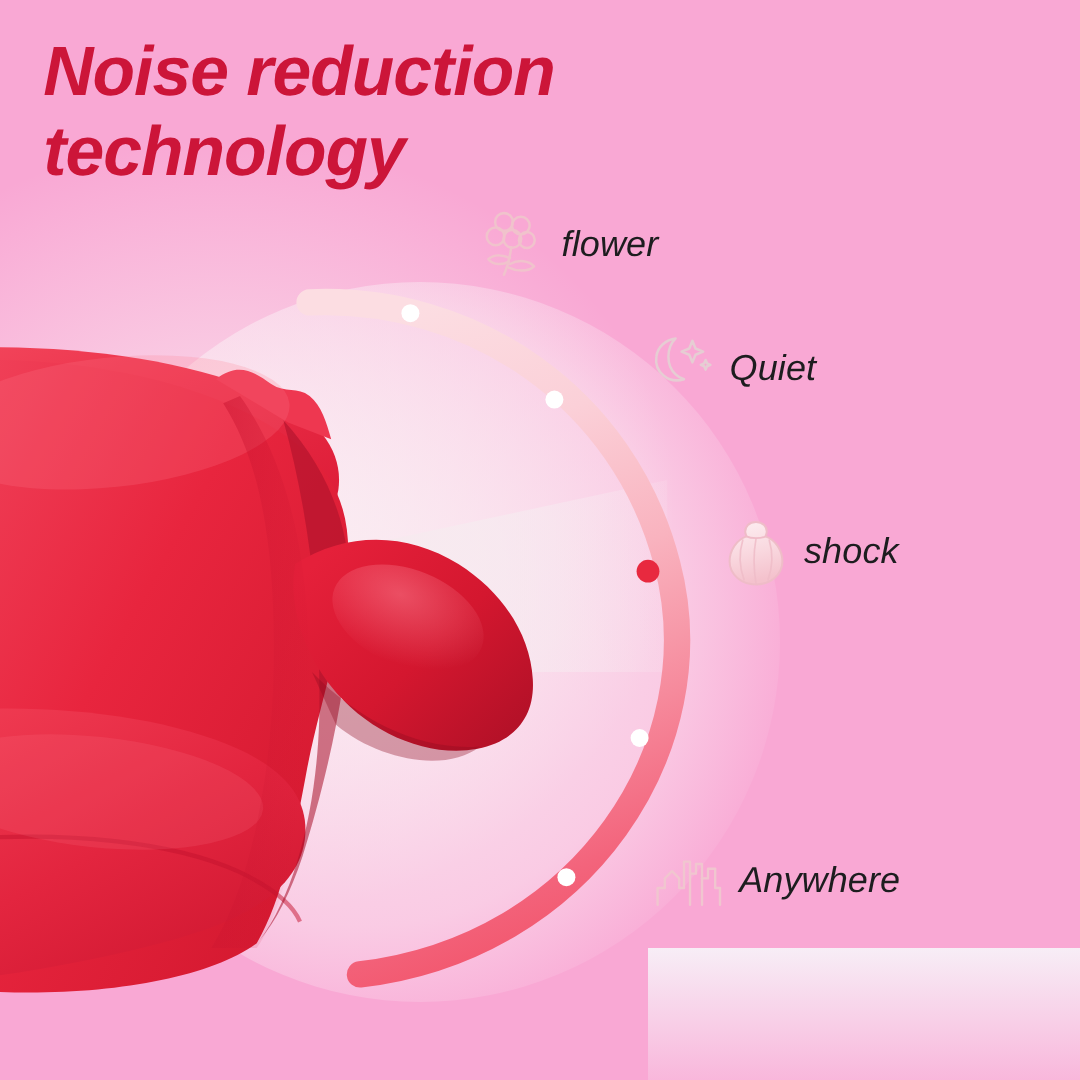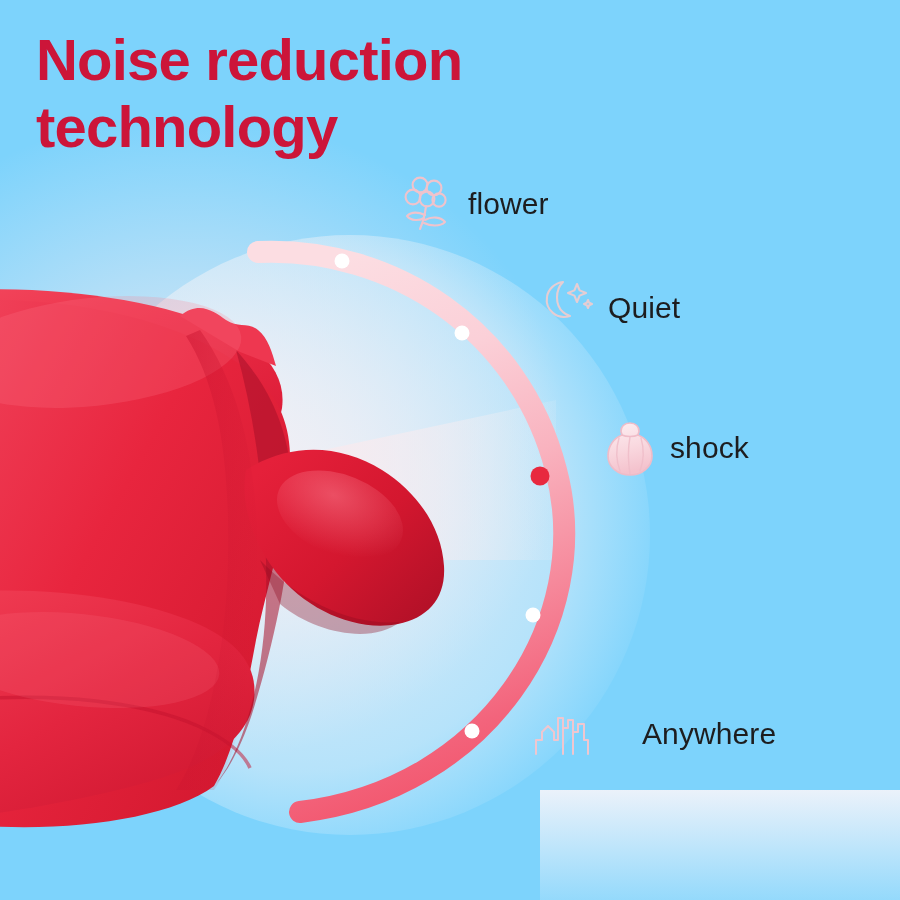--- a/index.html
+++ b/index.html
@@ -6,22 +6,23 @@
   html, body {
     margin: 0;
     padding: 0;
     background: #ffffff;
   }
   #stage {
     position: relative;
     width: 900px;
     height: 900px;
     overflow: hidden;
-    background: #7dd3fc;
+    background: #f9a8d4;
     font-family: "Liberation Sans", sans-serif;
+    font-style: italic;
     -webkit-font-smoothing: antialiased;
   }
 
   
   .bg-tint {
     position: absolute;
     pointer-events: none;
   }
   #bg-wash-left {
     left: -60px; top: 120px;
@@ -76,23 +77,23 @@
     margin-left: 8px;
     color: #1d1d1f;
     font-size: 30px;
     font-weight: 400;
     letter-spacing: 0.1px;
     white-space: nowrap;
   }
 
   #feature-row-0 { left: 396px; top: 172px; }
   #feature-row-1 { left: 536px; top: 276px; }
-  #feature-row-2 { left: 598px; top: 416px; }
+  #feature-row-2 { left: 598px; top: 428px; }
   #feature-row-3 { left: 578px; top: 584px; }
-  #feature-row-4 { left: 532px; top: 702px; gap: 38px; }
+  #feature-row-4 { left: 544px; top: 702px; }
 </style>
 </head>
 <body>
 
 <div id="stage">
 
   <div class="bg-tint" id="bg-wash-left"></div>
   <div class="bg-tint" id="bg-wash-bottom"></div>
 
   <div id="headline">Noise reduction

